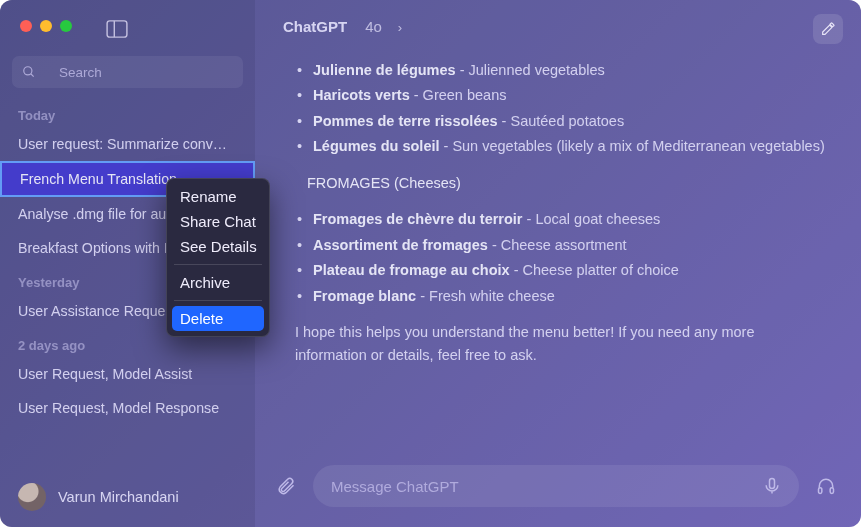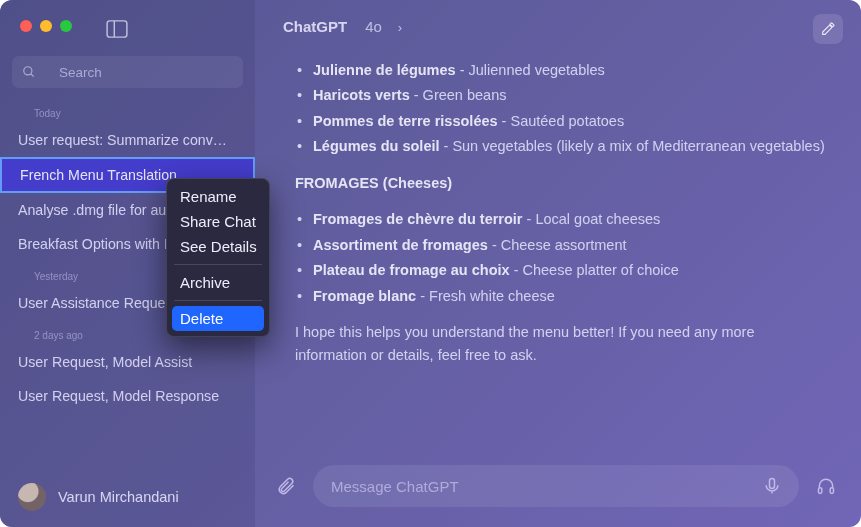--- a/index.html
+++ b/index.html
@@ -48,22 +48,22 @@
     }
     .search{
       margin:0 12px 10px;
       height:32px;border-radius:7px;
       background:rgba(255,255,255,.08);
       display:flex;align-items:center;gap:23px;
       padding:0 10px;color:#b9b4d9;font-size:13.5px;
     }
     .search svg{width:14px;height:14px;stroke:#b9b4d9;fill:none;stroke-width:2;}
     .sect-label{
-      padding:10px 34px 4px;
-      font-size:10px;font-weight:400;color:rgba(220,215,245,.55);
+      padding:10px 18px 4px;
+      font-size:13px;font-weight:700;color:rgba(220,215,245,.55);
     }
     .conv-item{
       padding:9px 18px;
       font-size:14.2px;color:#e8e5f7;
       white-space:nowrap;overflow:hidden;text-overflow:ellipsis;
       cursor:default;
     }
     .conv-item.selected{
       background:#3328c9;
       border:2px solid #5aa3ff;
@@ -99,21 +99,21 @@
     .content{
       flex:1;overflow:hidden;
       padding:4px 36px 0 40px;
       color:#e9e6f8;
       font-size:14.5px;line-height:1.55;
     }
     .content ul{list-style:none;margin:0 0 14px 0;}
     .content li{position:relative;padding-left:18px;margin:3px 0;}
     .content li:before{content:"•";position:absolute;left:2px;color:#efecfb;}
     .bullet-bold{font-weight:700;color:#fff;}
-    .section-h{font-weight:700;color:#fff;margin:10px 0 14px;}
+    .section-h{font-weight:400;color:#fff;margin:10px 12px 14px;}
     .closing{margin-top:8px;}
     
     .input-row{
       display:flex;align-items:center;gap:14px;
       padding:0 22px 20px 18px;
     }
     .attach,.mic,.phones{
       width:26px;height:26px;display:flex;align-items:center;justify-content:center;
       color:#cfc8ef;
     }

